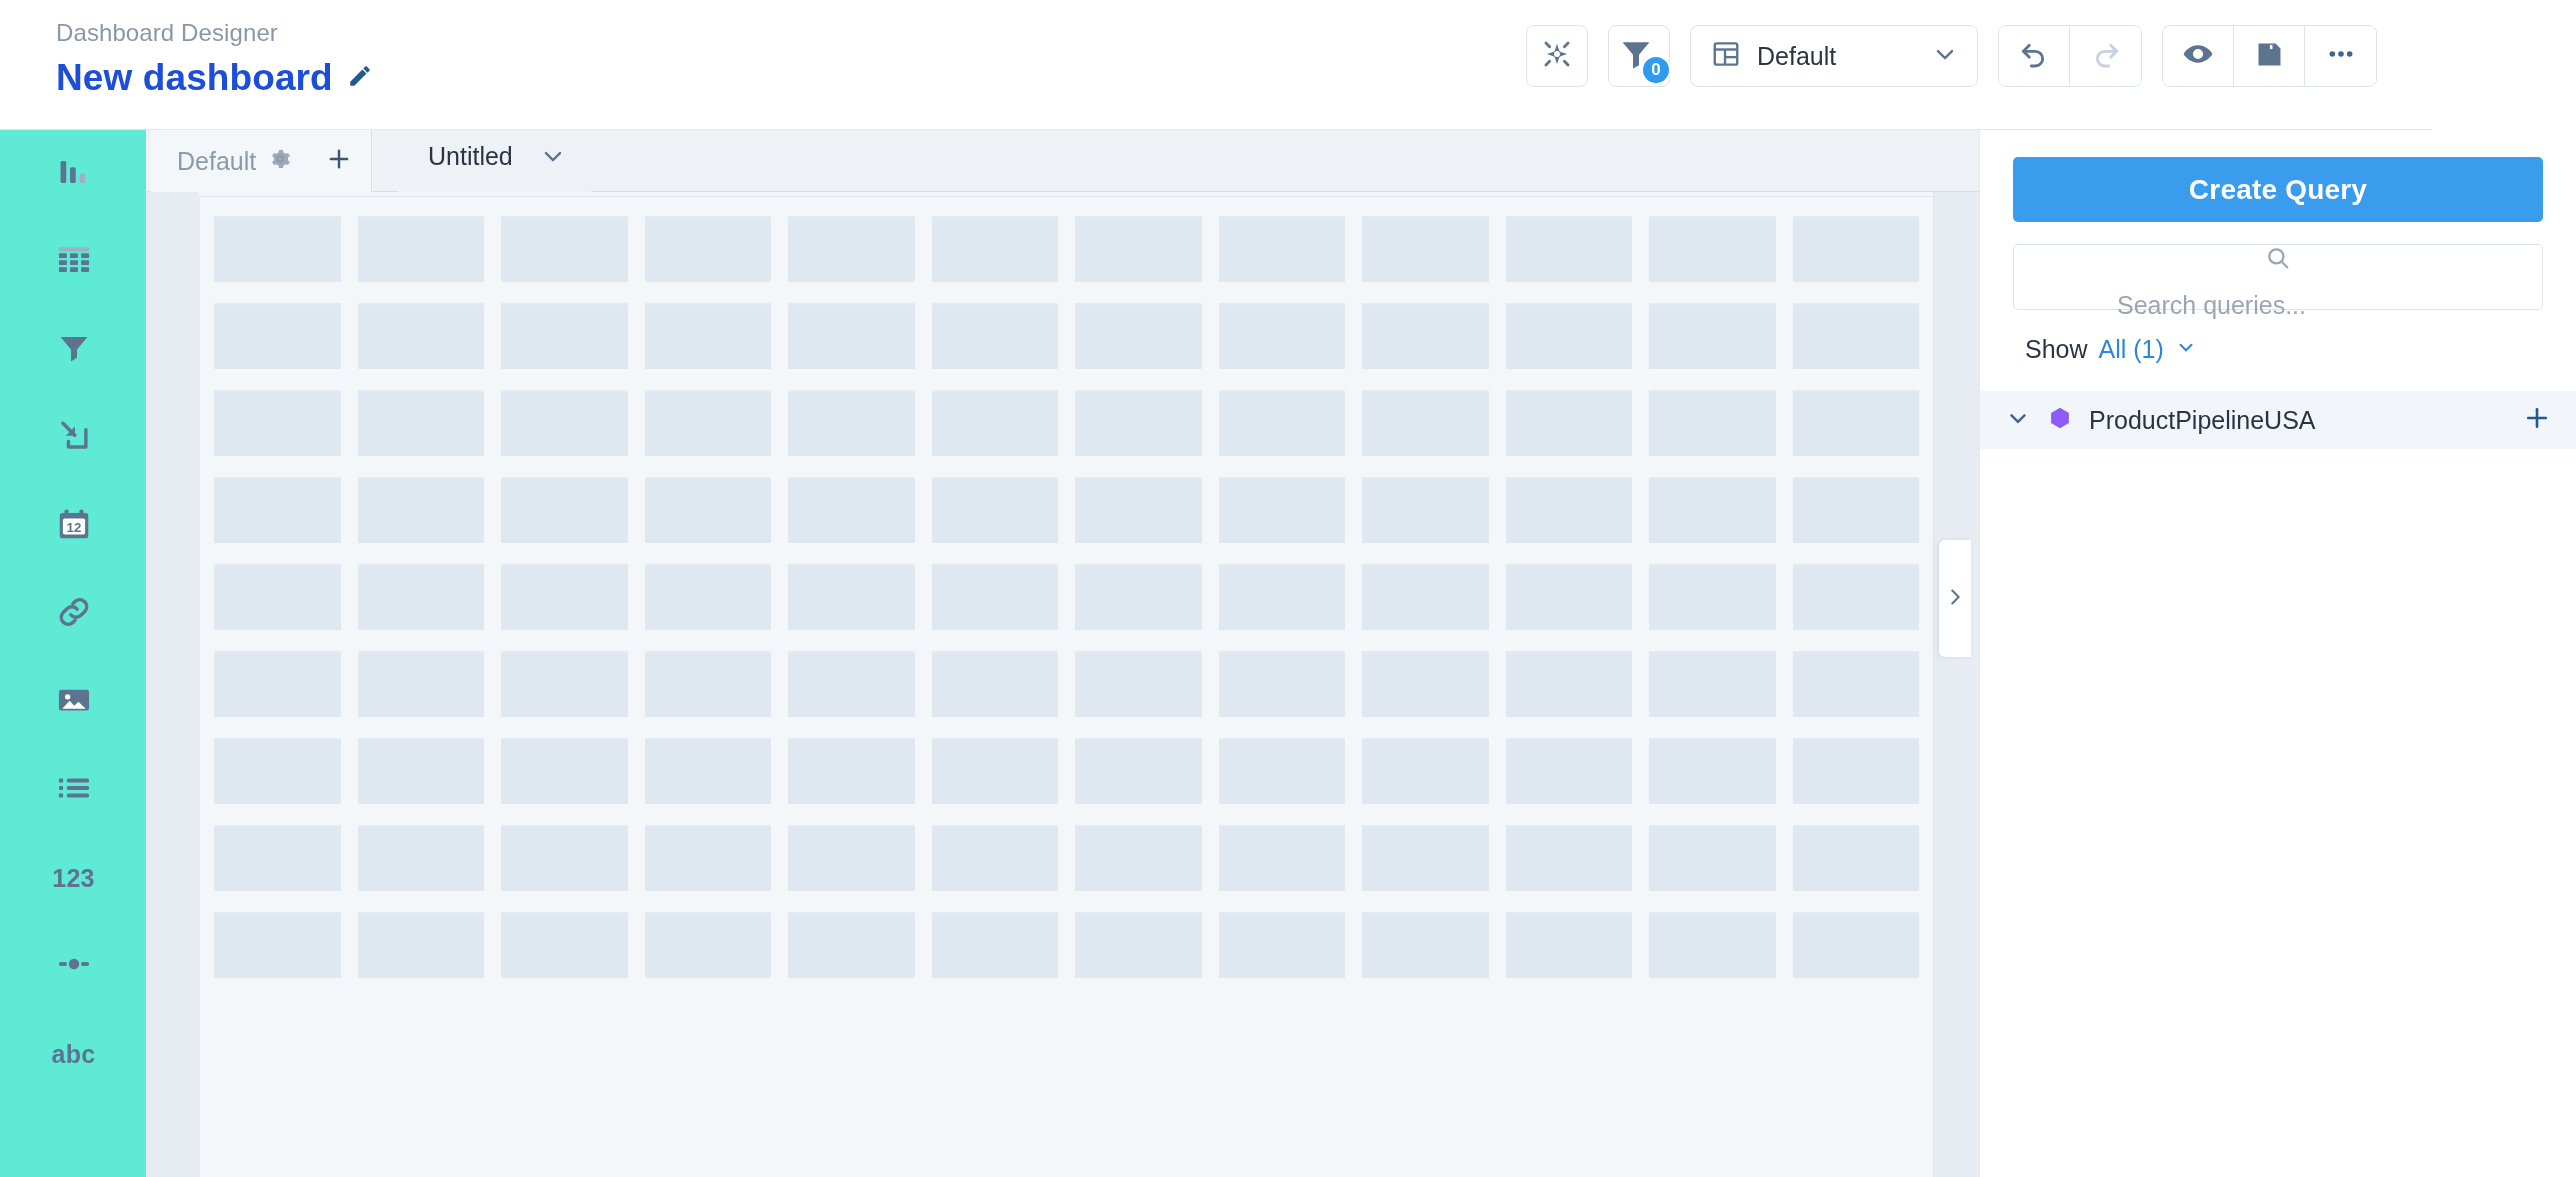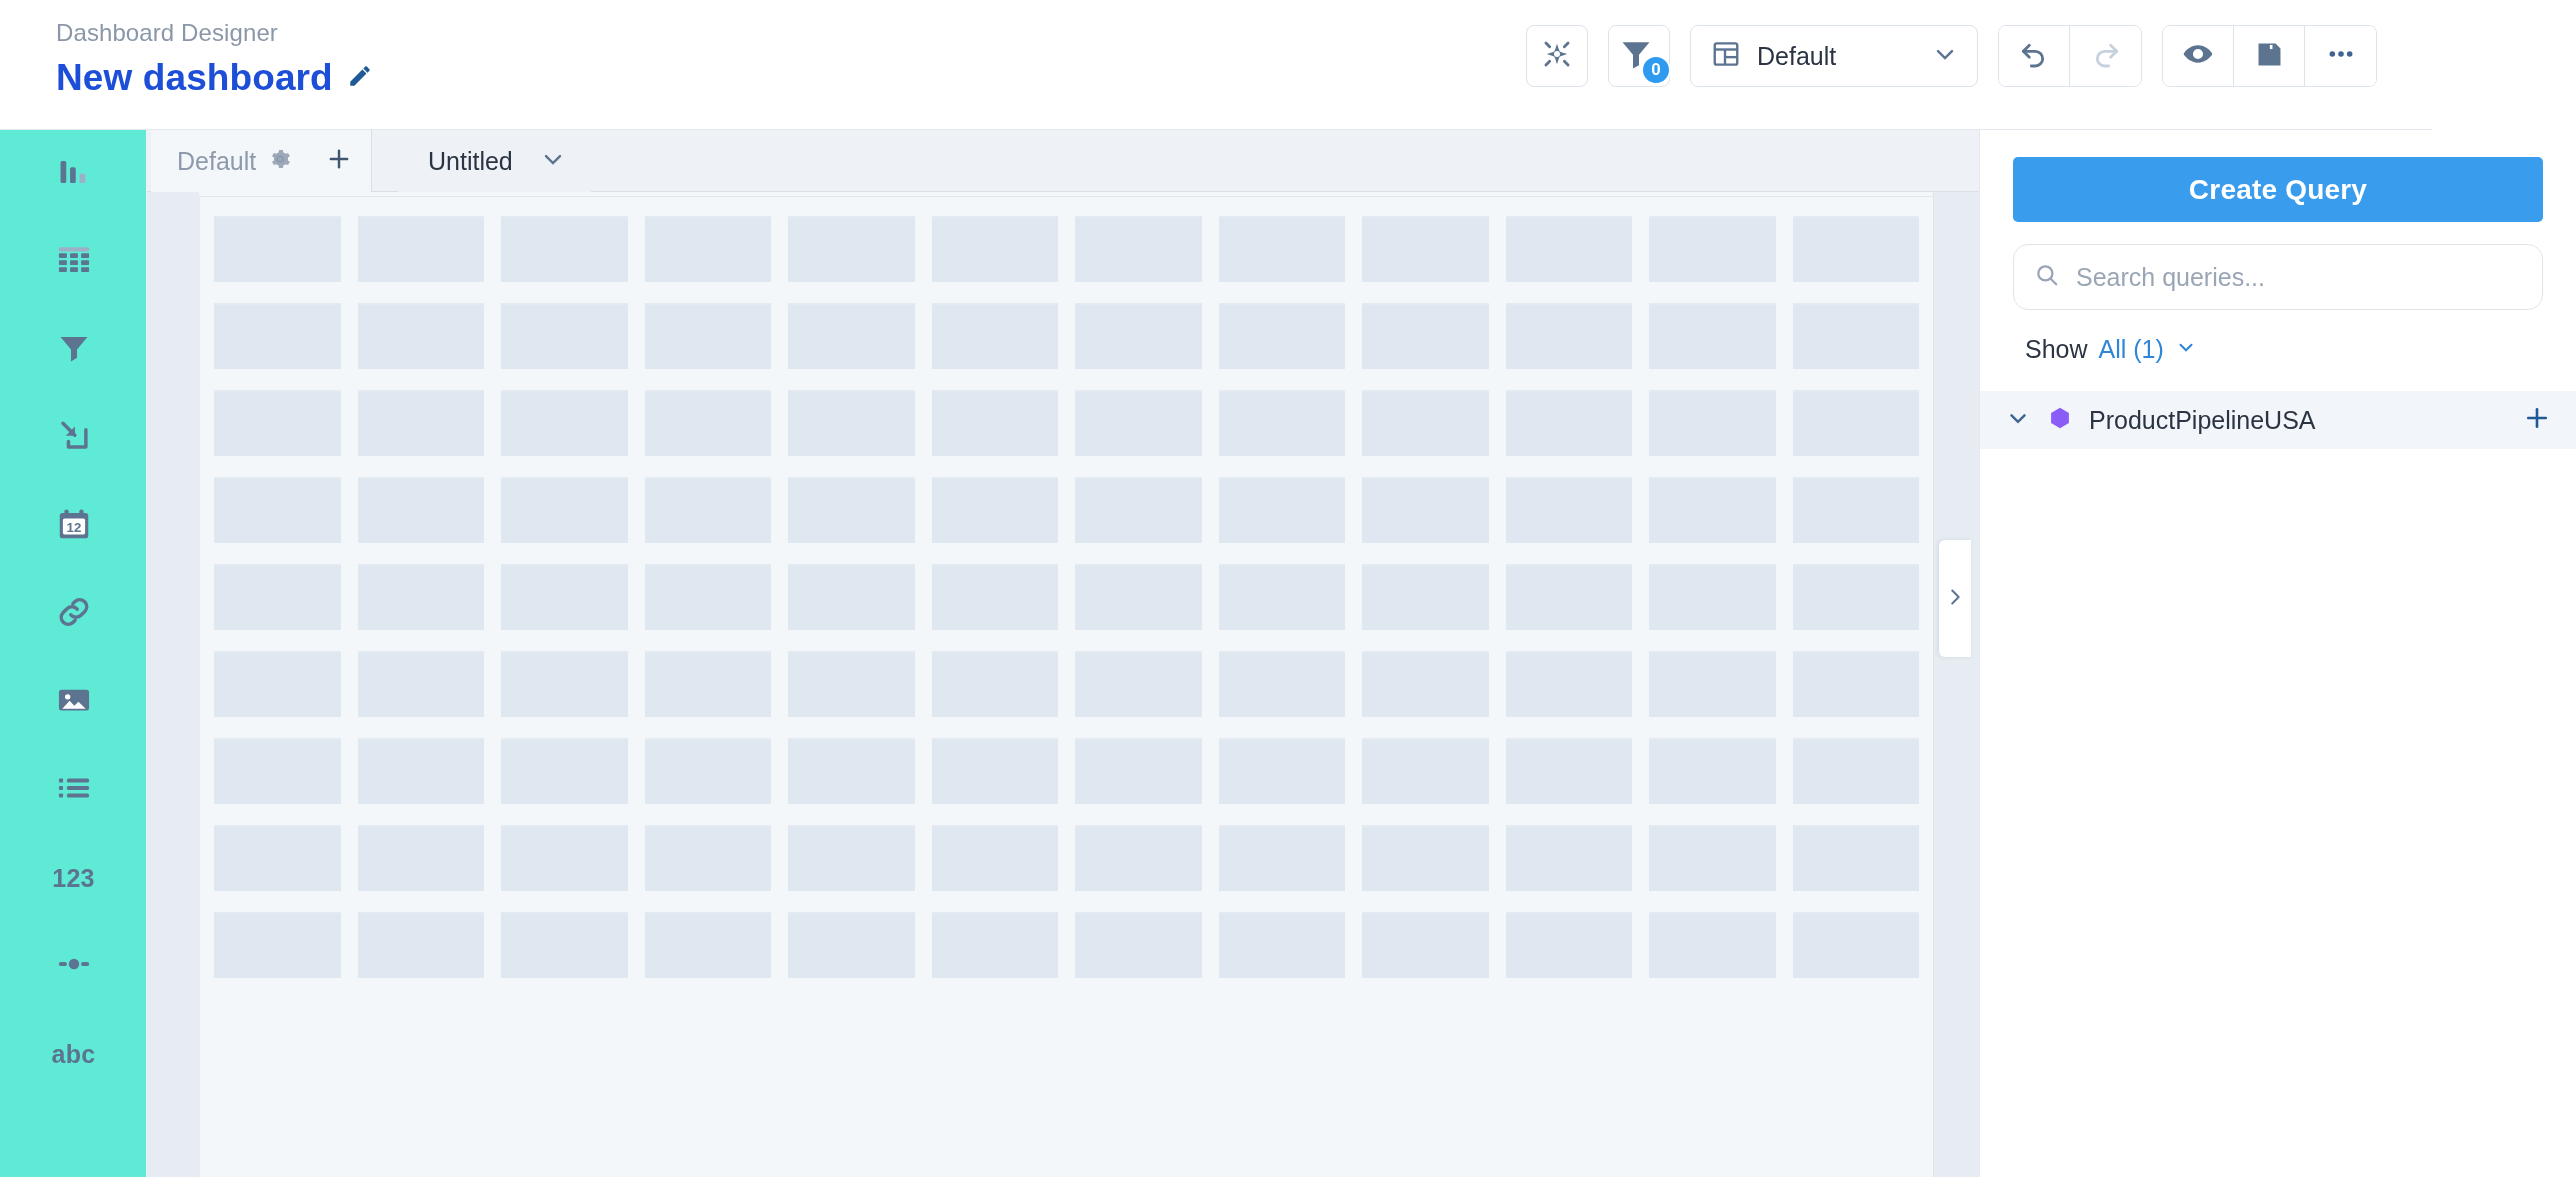--- a/index.html
+++ b/index.html
@@ -99,23 +99,23 @@
     display: flex; align-items: center; gap: 12px; cursor: pointer;
   }
   #tab-default .lbl { font-size: 25px; color: #8d9aab; }
   #tab-add {
     position: absolute; left: 159px; top: 0; width: 66px; height: 62px;
     background: #f4f7fa; border-right: 1px solid #d8dfe8;
     display: flex; align-items: center; justify-content: center; cursor: pointer;
   }
   #tab-untitled {
     position: absolute; left: 251px; top: 0; height: 62px;
-    padding: 0 24px 0 30px;
+    padding: 12px 24px 0 30px;
     background: #eef2f7;
-    display: flex; align-items: center; gap: 26px; cursor: pointer;
+    display: flex; align-items: flex-start; gap: 26px; cursor: pointer;
   }
   #tab-untitled .lbl { font-size: 25px; color: #2b3442; }
 
   
   #canvas-area {
     position: absolute; left: 147px; top: 192px; width: 1832px; height: 986px;
     background: #f4f7fa;
     overflow: hidden;
   }
   #canvas-gutter {
@@ -161,23 +161,24 @@
   #create-query-btn {
     width: 100%; height: 65px;
     background: #3a9ced; color: #fff;
     border: none; border-radius: 5px;
     font-size: 28px; font-weight: 700;
     font-family: "Liberation Sans", sans-serif;
     cursor: pointer; letter-spacing: 0.2px;
   }
   #search-wrap {
     margin-top: 22px; height: 66px;
-    border: 1px solid #dfe4ea; border-radius: 15px;
+    border: 1px solid #dfe4ea; border-radius: 5px;
     display: flex; align-items: center; gap: 16px; padding: 0 20px;
     background: #fff;
+    flex-direction: column;
   }
   #search-input {
     border: none; outline: none; flex: 1;
     font-size: 25px; color: #3a4352;
     font-family: "Liberation Sans", sans-serif; background: transparent;
   }
   #search-input::placeholder { color: #9aa6b5; }
 
   #show-row {
     margin-top: 25px; display: flex; align-items: center; gap: 11px;

